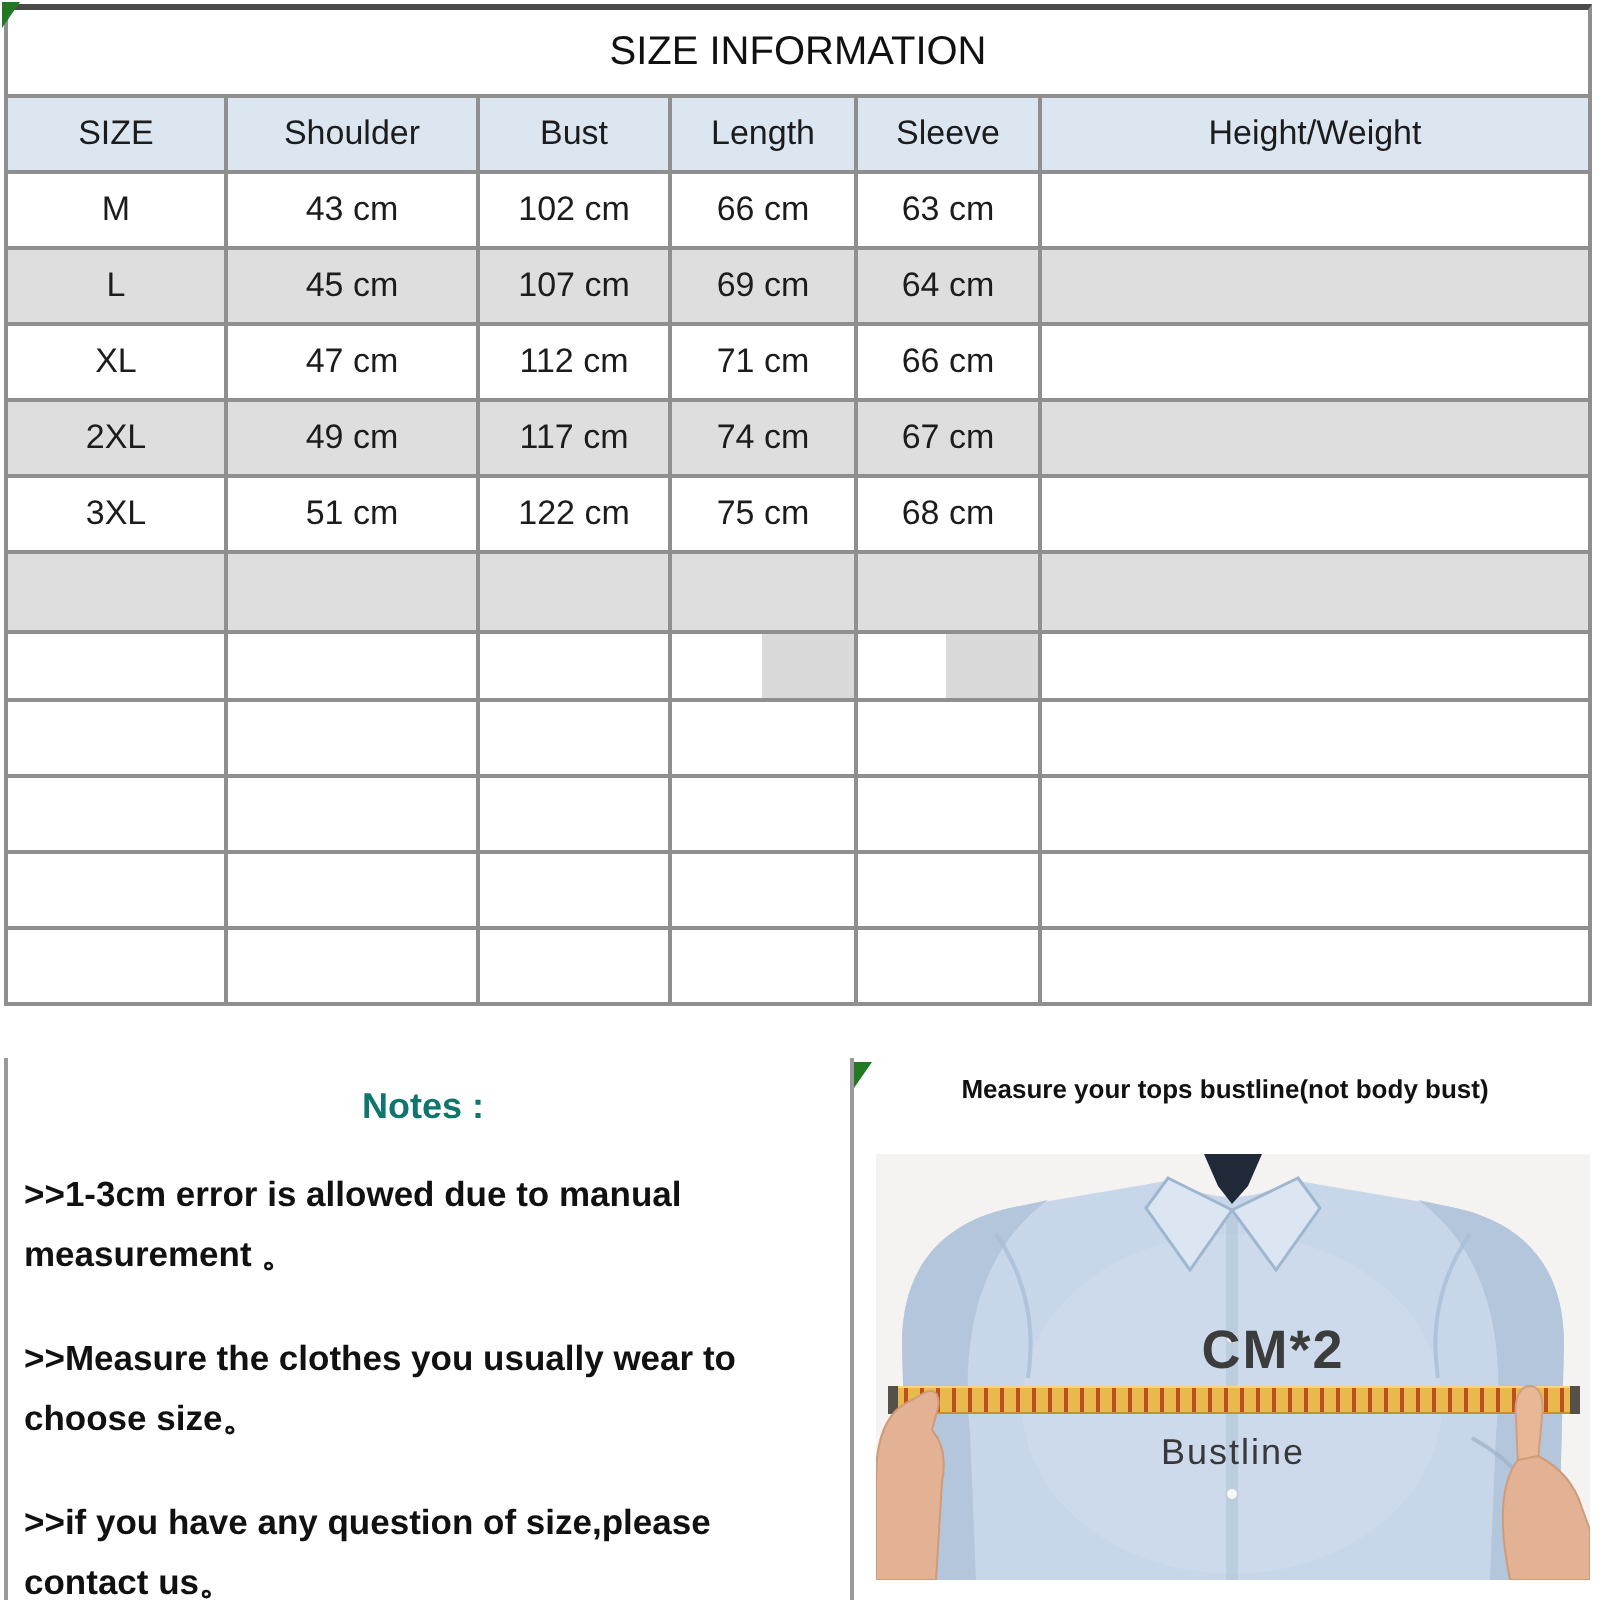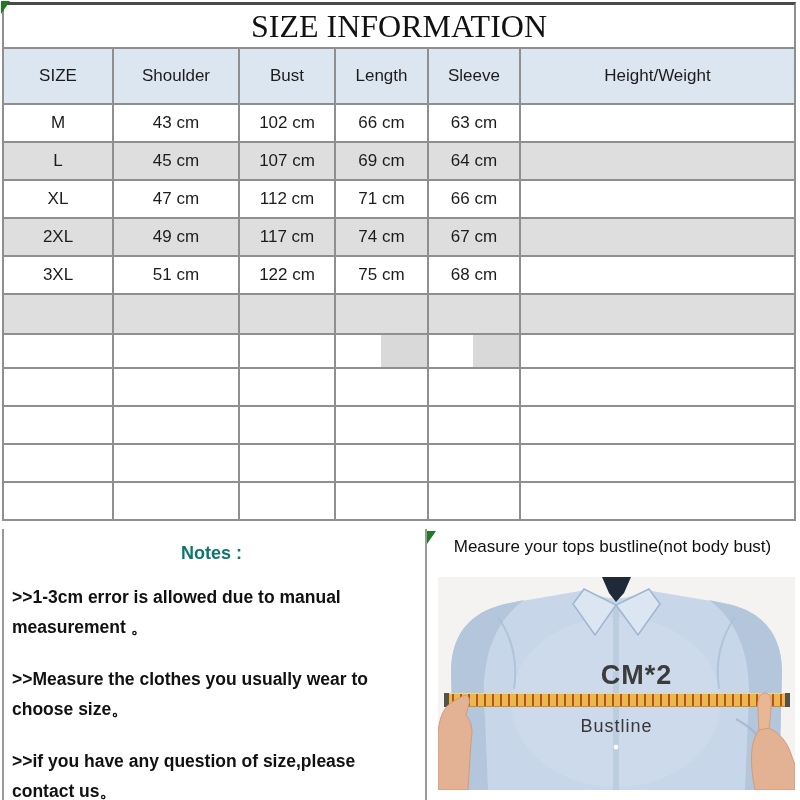--- a/index.html
+++ b/index.html
@@ -12,23 +12,23 @@
       background:#fff;}
   .trow{display:flex;border-top:2px solid #8f8f8f;box-sizing:border-box;}
   .trow.first{border-top:none;}
   .tcell{border-left:2px solid #8f8f8f;box-sizing:border-box;display:flex;
       align-items:center;justify-content:center;color:#1c1c1c;font-size:17px;
       position:relative;overflow:hidden;}
   .tcell:first-child{border-left:none;}
   .c0{width:108px;} .c1{width:126px;} .c2{width:96px;} .c3{width:93px;}
   .c4{width:92px;} .c5{flex:1;}
   .row-title{height:42px;}
-  .row-title .tcell{font-family:Liberation Serif, serif;
-      font-size:32px;color:#111;}
-  .row-head{height:56px;background:#dce6f1;}
+  .row-title .tcell{font-family:Liberation Sans, sans-serif;
+      font-size:20px;color:#111;}
+  .row-head{height:38px;background:#dce6f1;}
   .row-data{height:38px;}
   .row-gray{height:40px;background:#dedede;}
   .row-patch{height:34px;}
   .row-empty{height:38px;}
   .alt{background:#dedede;}
   .patch{margin-left:auto;width:46px;height:100%;background:#d9d9d9;}
 
   
   .green-tri{position:absolute;width:0;height:0;
       border-top:13px solid #217a21;border-right:9px solid transparent;z-index:5;}
@@ -37,21 +37,21 @@
   .notes{position:absolute;left:2px;top:529px;width:423px;height:271px;
       border-left:2px solid #9a9a9a;box-sizing:border-box;padding:10px 14px 0 8px;}
   .notes-heading{font-size:18px;font-weight:bold;color:#0f766e;margin:4px 0 2px 0;text-align:center;}
   .note-item{font-size:17.5px;font-weight:bold;color:#111;line-height:30px;
       margin:22px 0 0 0;}
   .note-item.firstnote{margin-top:18px;}
 
   
   .divider{position:absolute;left:425px;top:529px;width:2px;height:271px;background:#9a9a9a;}
   .measure-caption{position:absolute;left:427px;top:537px;width:371px;
-      text-align:center;font-size:17px;font-weight:400;color:#111;}
+      text-align:center;font-size:13px;font-weight:700;color:#111;}
   .photo{position:absolute;left:438px;top:577px;width:357px;height:213px;
       background:#f4f3f1;overflow:hidden;}
   .photo svg{position:absolute;left:0;top:0;}
   .tape{position:absolute;left:6px;right:5px;top:116px;height:14px;z-index:2;
       background:repeating-linear-gradient(90deg,rgba(178,62,24,.85) 0 2px,rgba(0,0,0,0) 2px 8px),#eab94e;
       border-top:1px solid #f3d585;border-bottom:1px solid #c78f2e;box-sizing:border-box;}
   .tape::before,.tape::after{content:"";position:absolute;top:-1px;width:5px;height:14px;background:#55504a;}
   .tape::before{left:0;} .tape::after{right:0;}
   .cm-label{position:absolute;left:0;top:83px;width:100%;text-align:center;z-index:3;
       font-size:27px;font-weight:600;color:#3c3c3c;letter-spacing:1px;padding-left:20px;}

